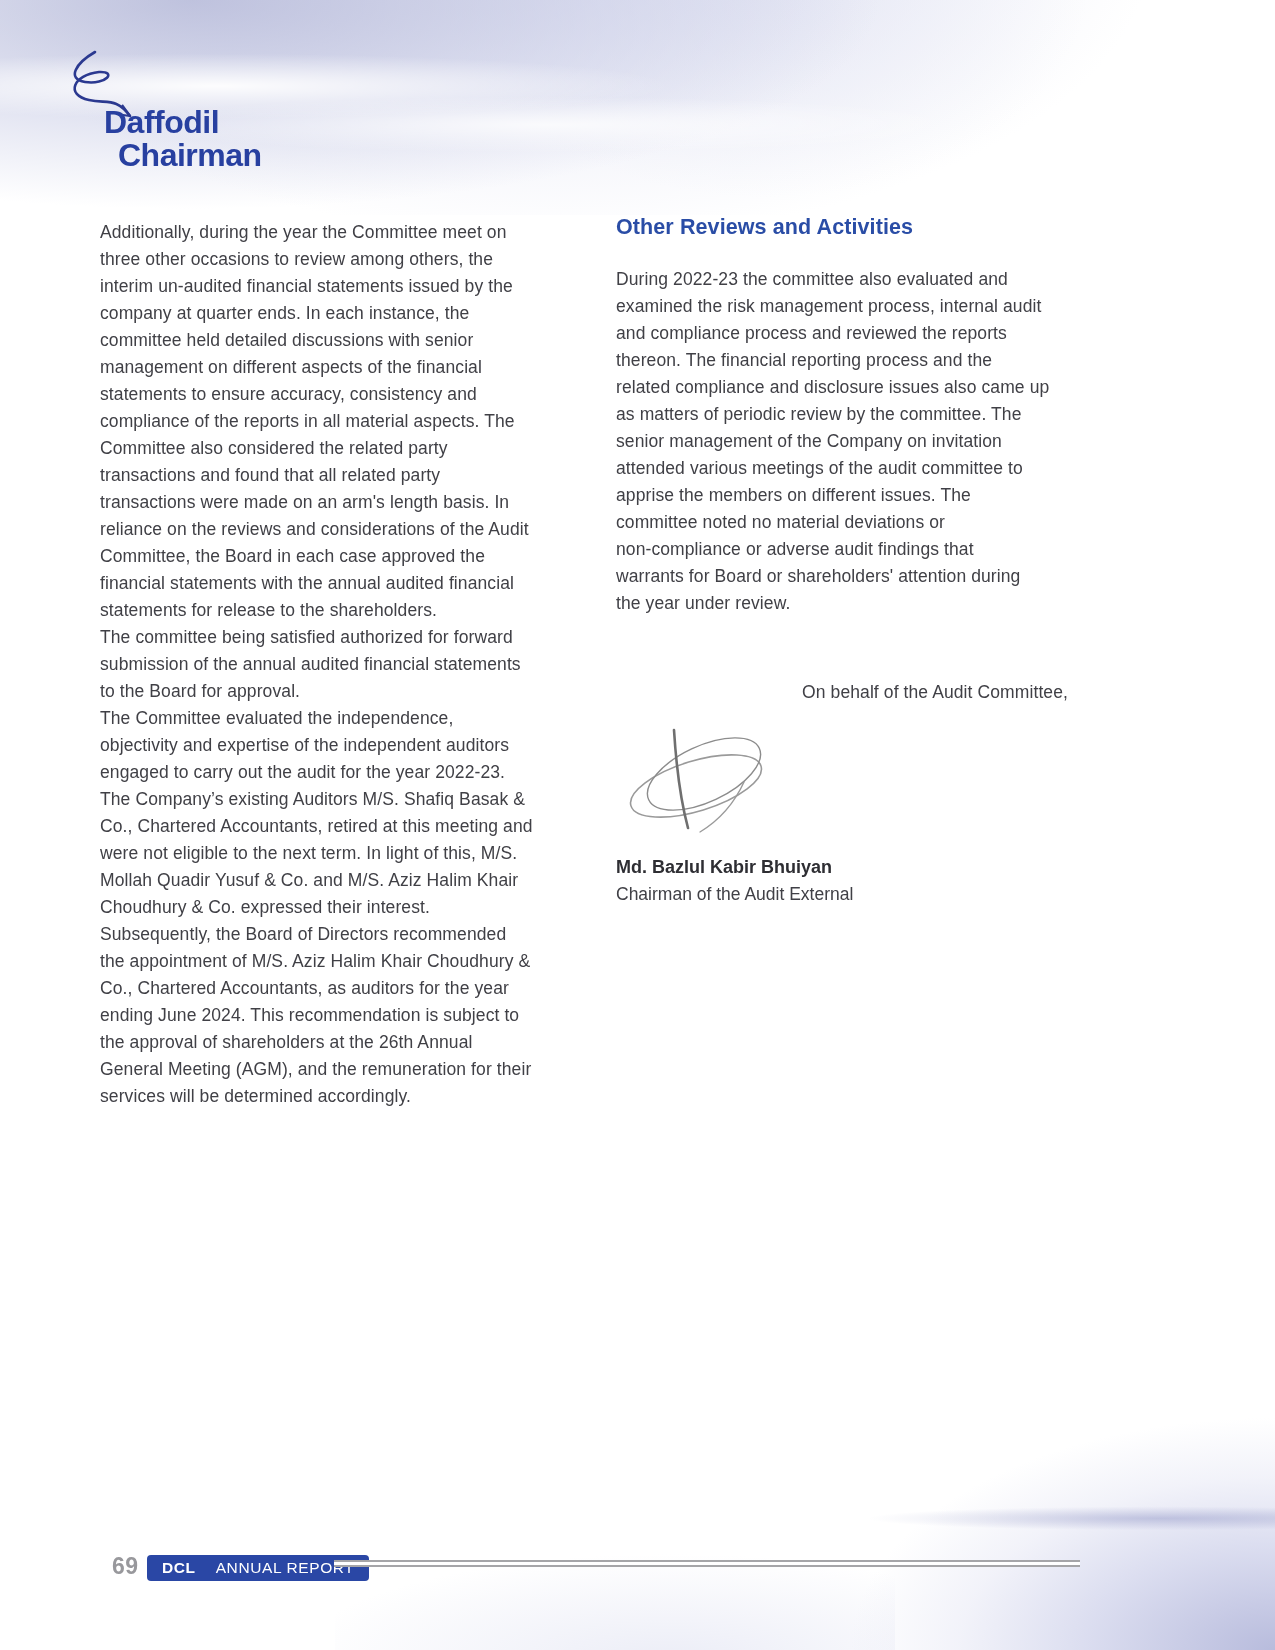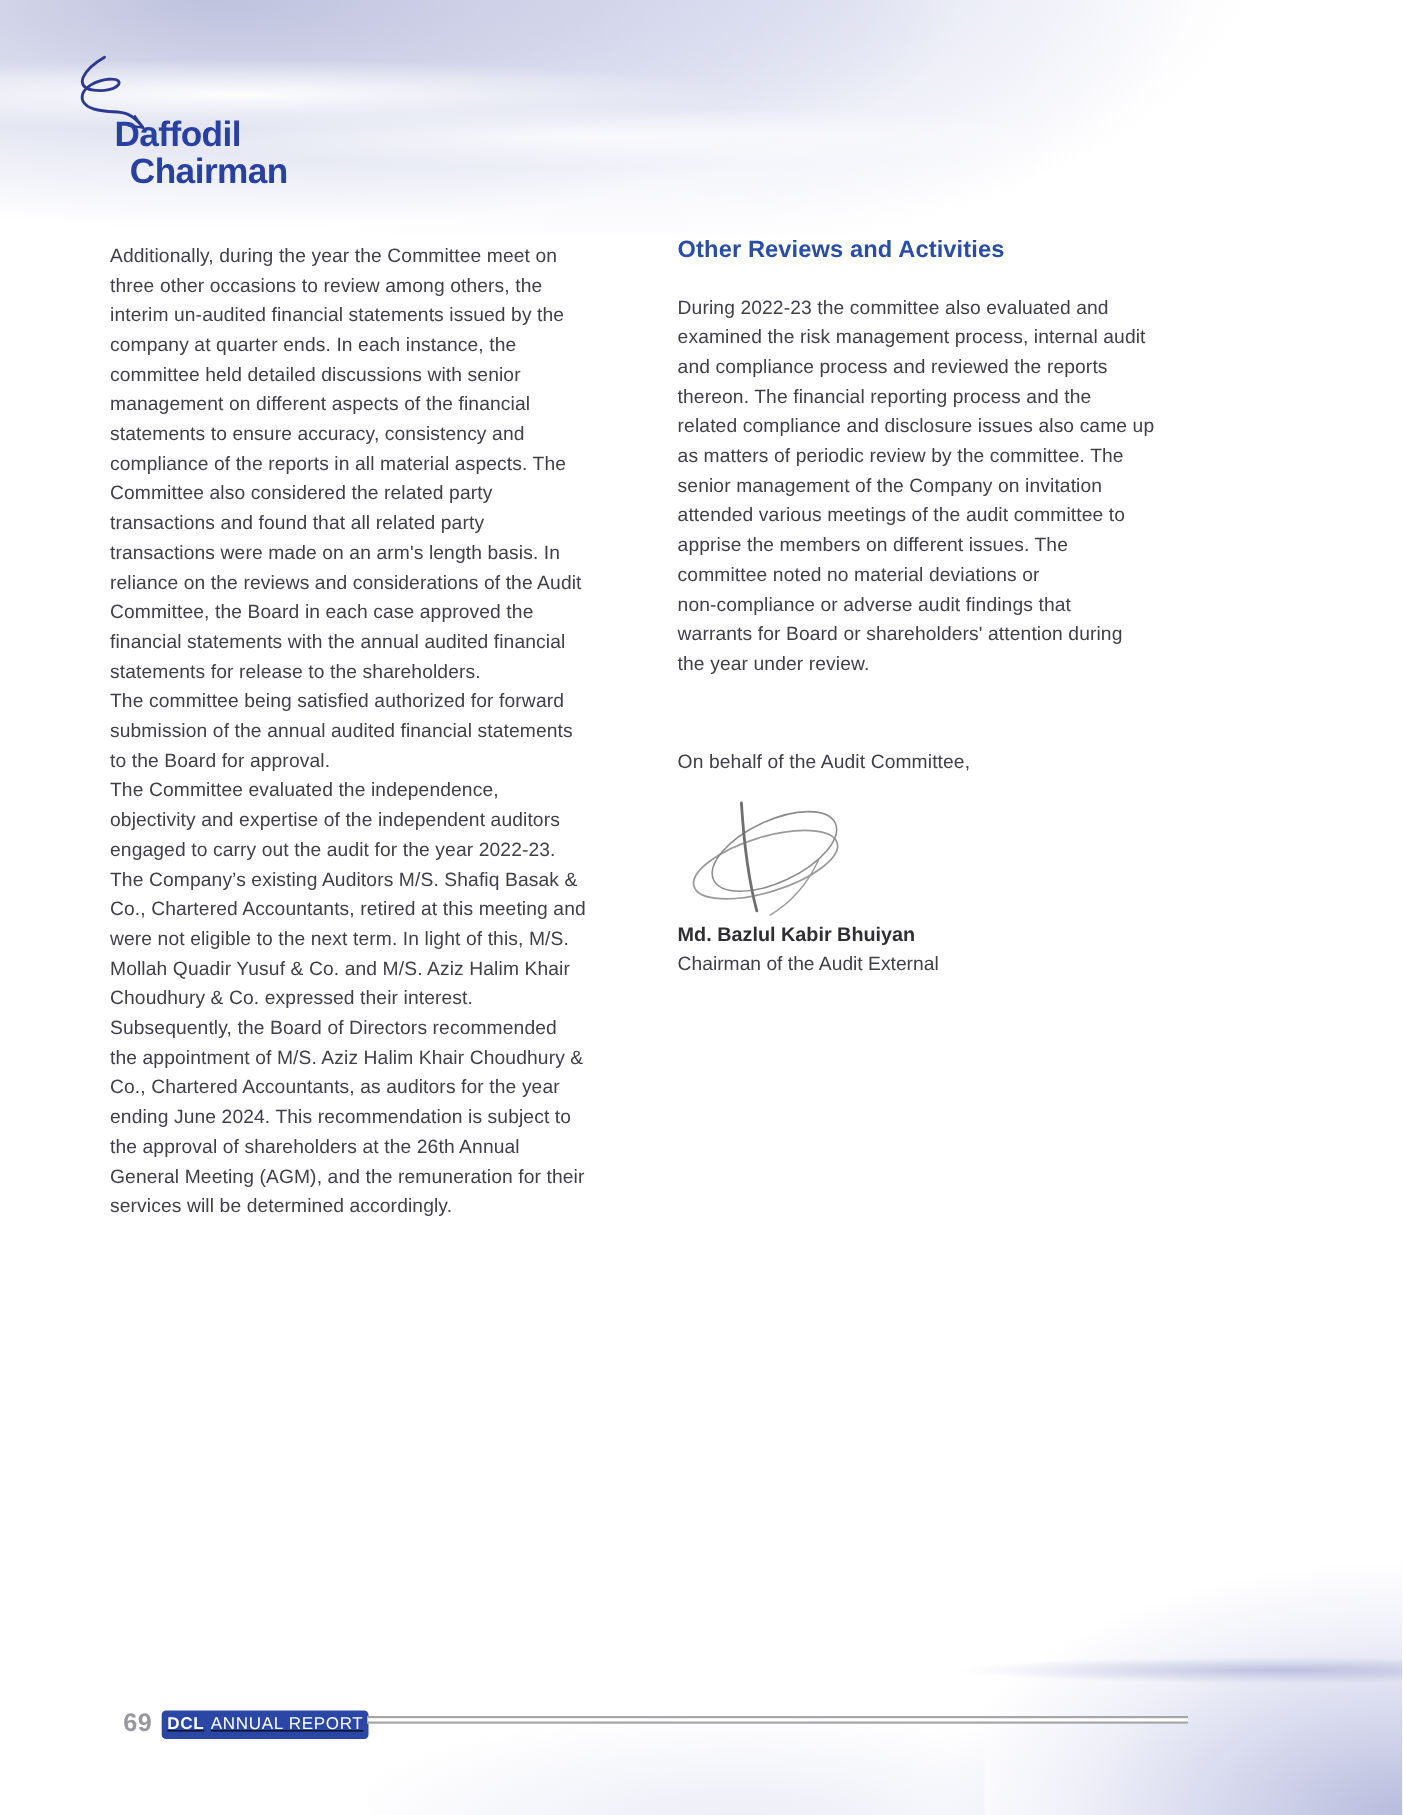--- a/index.html
+++ b/index.html
@@ -50,36 +50,36 @@
   .par {
     font-size:17.5px; line-height:27px; color:#404046;
     white-space:pre-line; letter-spacing:0.1px;
   }
   .section-heading {
     font-size:21.5px; font-weight:bold; color:#2a4da6;
     line-height:30px; letter-spacing:0.1px;
   }
   .col-left .section-heading { margin:21px 0 9px 0; }
   .col-right .section-heading { margin:0 0 24px 0; }
-  .closing { margin-top:62px; }
+  .closing { margin-top:62px;text-align:right; }
   .signature { margin-top:18px; margin-left:8px; width:152px; height:112px; display:block; }
   .sig-name {
-    margin-top:0; font-size:18px; font-weight:bold; color:#2e2e33; line-height:27px;
+    margin-top:18px; font-size:18px; font-weight:bold; color:#2e2e33; line-height:27px;
   }
   .sig-title { font-size:17.5px; color:#404046; line-height:27px; }
 
   
   .footer-pagenum {
     position:absolute; left:112px; top:1553px;
     font-size:23px; font-weight:bold; color:#98989c; letter-spacing:0.5px;
   }
   .footer-badge {
     position:absolute; left:147px; top:1555px; height:26px;
-    background:#2a47a5; border-radius:4px; padding:0 5px;
-    display:flex; align-items:center; gap:6px;text-decoration:underline;
+    background:#2a47a5; border-radius:4px; padding:0 15px;
+    display:flex; align-items:center; gap:20px;
   }
   .footer-badge .b1 { color:#ffffff; font-size:15.5px; font-weight:bold; letter-spacing:0.6px; }
   .footer-badge .b2 { color:#ffffff; font-size:15.5px; font-weight:normal; letter-spacing:0.6px; }
   .footer-rule {
     position:absolute; left:334px; top:1560px; width:746px; height:7px;
     border-top:2px solid #a5a5a8; border-bottom:2px solid #a5a5a8;
     background:#ffffff;
   }
 </style>
 </head>

